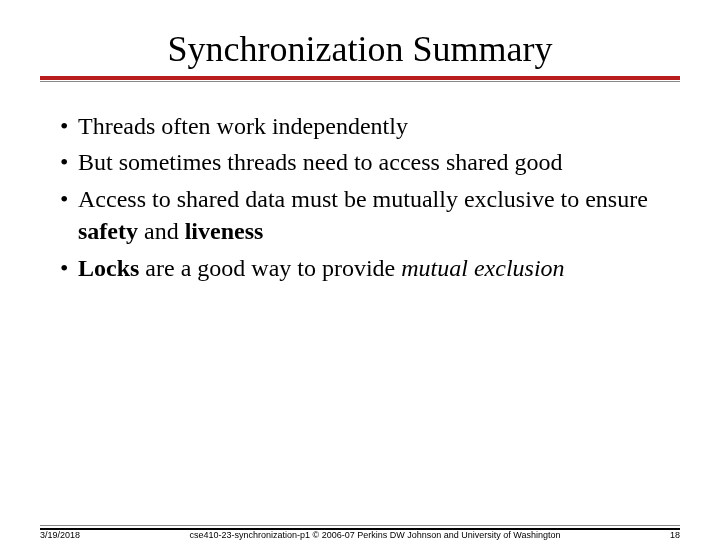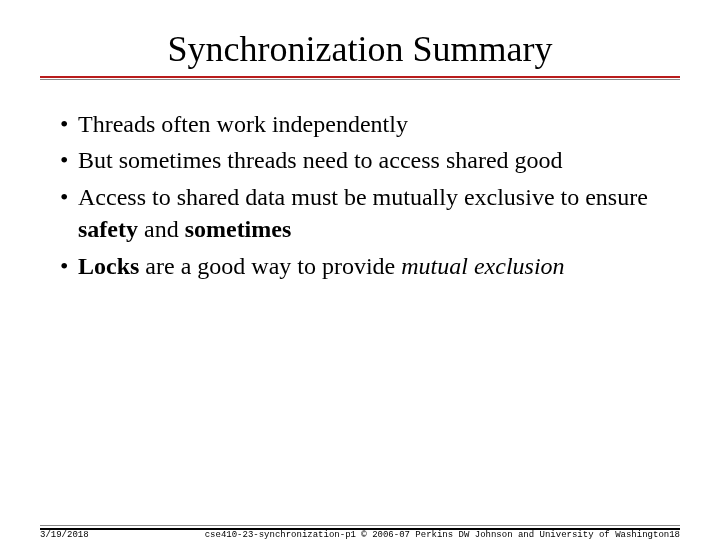--- a/index.html
+++ b/index.html
@@ -17,21 +17,21 @@
     width: 720px;
     height: 540px;
     box-sizing: border-box;
   }
   .title {
     text-align: center;
     font-size: 36px;
     font-weight: normal;
     margin: 28px 40px 0 40px;
     padding-bottom: 6px;
-    border-bottom: 2px solid #b91c1c;
+    border-bottom: 4px solid #b91c1c;
     font-family: "Times New Roman", Times, serif;
   }
   .title-underline-secondary {
     margin: 1px 40px 0 40px;
     border-bottom: 1px solid #888;
   }
   .content {
     margin: 28px 60px 0 60px;
     font-size: 24px;
     line-height: 1.35;
@@ -72,25 +72,25 @@
   }
   .footer-rule-bottom {
     border-top: 2px solid #000;
     height: 0;
   }
   .footer-row {
     display: flex;
     justify-content: space-between;
     align-items: baseline;
     font-size: 9px;
-    font-family: Liberation Mono, monospace;
+    font-family: Liberation Sans, sans-serif;
     color: #000;
   }
   .footer-left { flex: 0 0 auto; }
-  .footer-center { flex: 1 1 auto; text-align: right; }
+  .footer-center { flex: 1 1 auto; text-align: center; }
   .footer-right { flex: 0 0 auto; }
 </style>
 </head>
 <body>
 
 <div class="slide">
   <div class="title">Synchronization Summary</div>
   <div class="title-underline-secondary"></div>
 
   <div class="content">
@@ -98,21 +98,21 @@
       <li>
         <span class="bullet-dot">•</span>
         <span class="bullet-text">Threads often work independently</span>
       </li>
       <li>
         <span class="bullet-dot">•</span>
         <span class="bullet-text">But sometimes threads need to access shared good</span>
       </li>
       <li>
         <span class="bullet-dot">•</span>
-        <span class="bullet-text">Access to shared data must be mutually exclusive to ensure <span class="b">safety</span> and <span class="b">sometimes</span></span>
+        <span class="bullet-text">Access to shared data must be mutually exclusive to ensure <span class="b">safety</span> and <span class="b">liveness</span></span>
       </li>
       <li>
         <span class="bullet-dot">•</span>
         <span class="bullet-text"><span class="b">Locks</span> are a good way to provide <span class="i">mutual exclusion</span></span>
       </li>
     </ul>
   </div>
 
   <div class="footer">
     <div class="footer-rule-top"></div>

